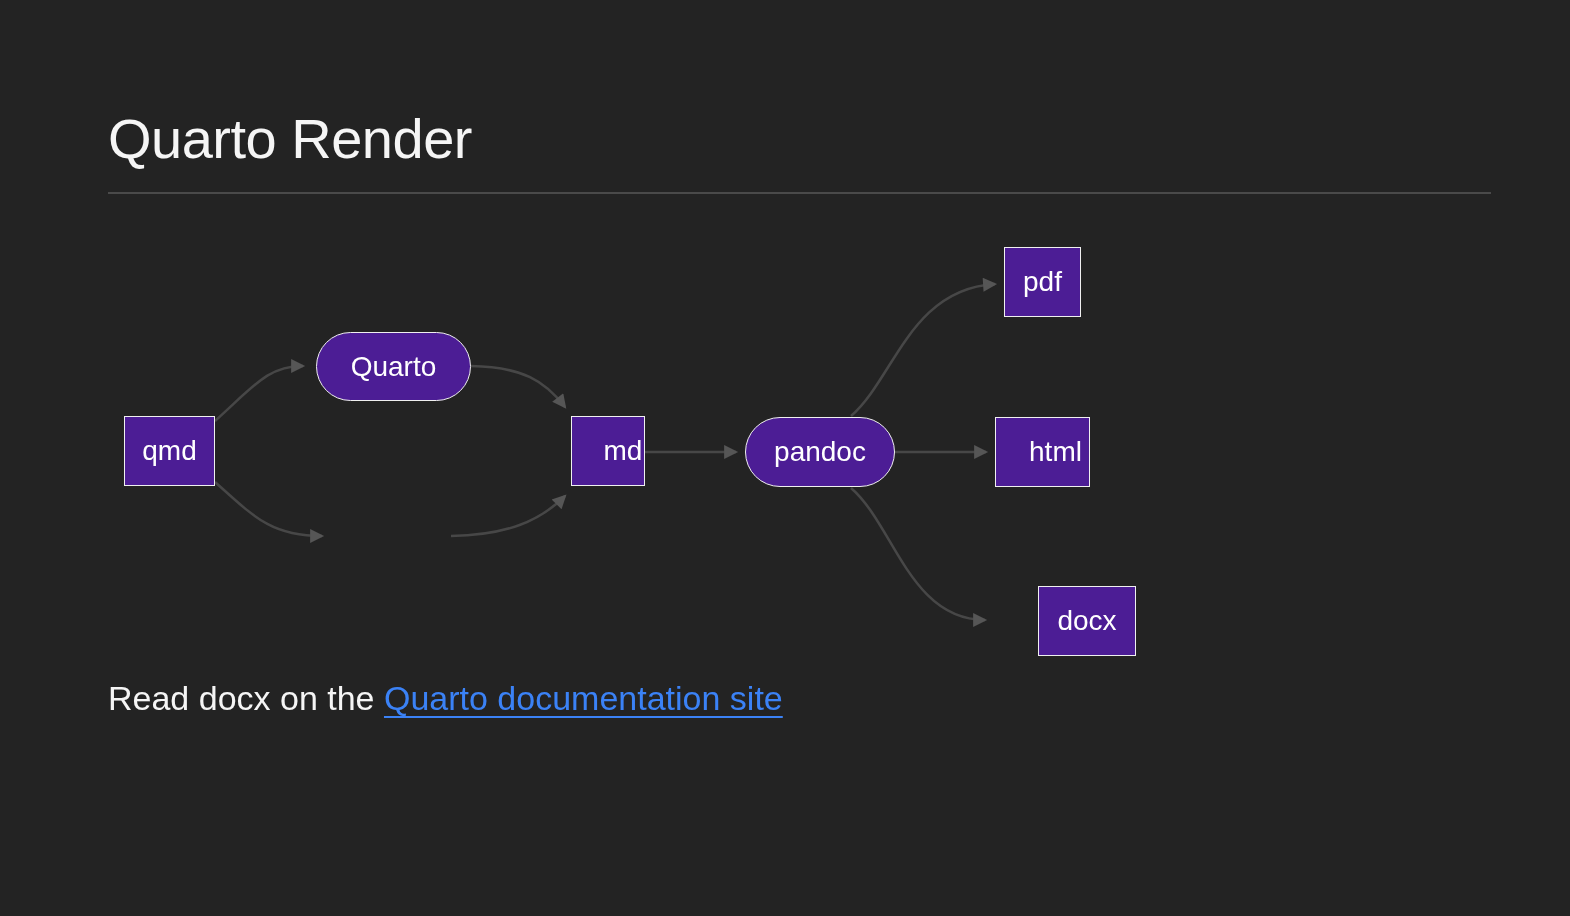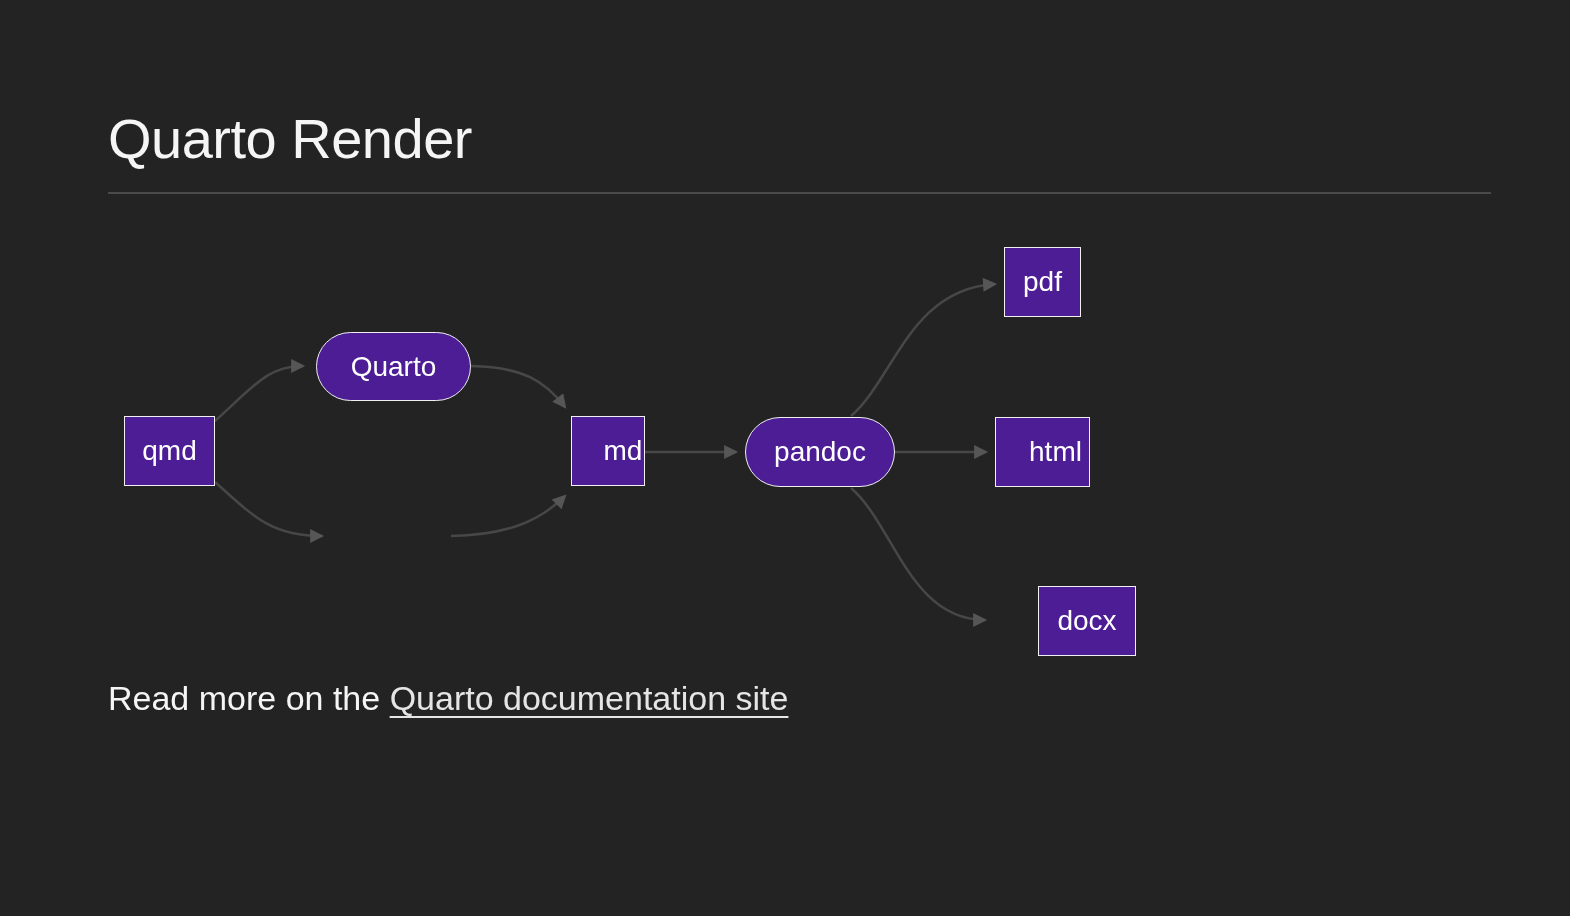--- a/index.html
+++ b/index.html
@@ -78,21 +78,21 @@
   .footer-text {
     position: absolute;
     left: 108px;
     top: 679px;
     margin: 0;
     font-size: 34px;
     font-weight: 500;
     color: #f5f5f5;
   }
   .footer-text a {
-    color: #e5e5e5;
+    color: #3b82f6;
     text-decoration: underline;
     text-decoration-thickness: 2px;
     text-underline-offset: 6px;
   }
 </style>
 </head>
 <body>
 
 <div class="page">
 
@@ -136,16 +136,16 @@
     <div class="node rect node-html">
       <span>html</span>
     </div>
     <div class="node rect node-docx">
       <span>docx</span>
     </div>
 
   </div>
 
   <p class="footer-text">
-    <span>Read more on the </span><a href="#">Quarto documentation site</a>
+    <span>Read docx on the </span><a href="#">Quarto documentation site</a>
   </p>
 
 </div>
 
 </body></html>

